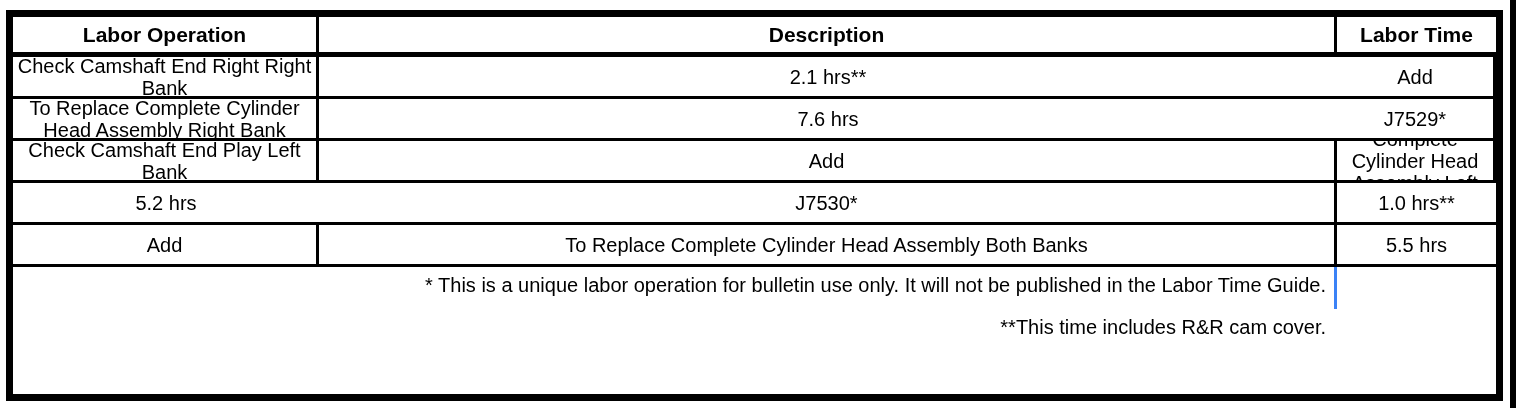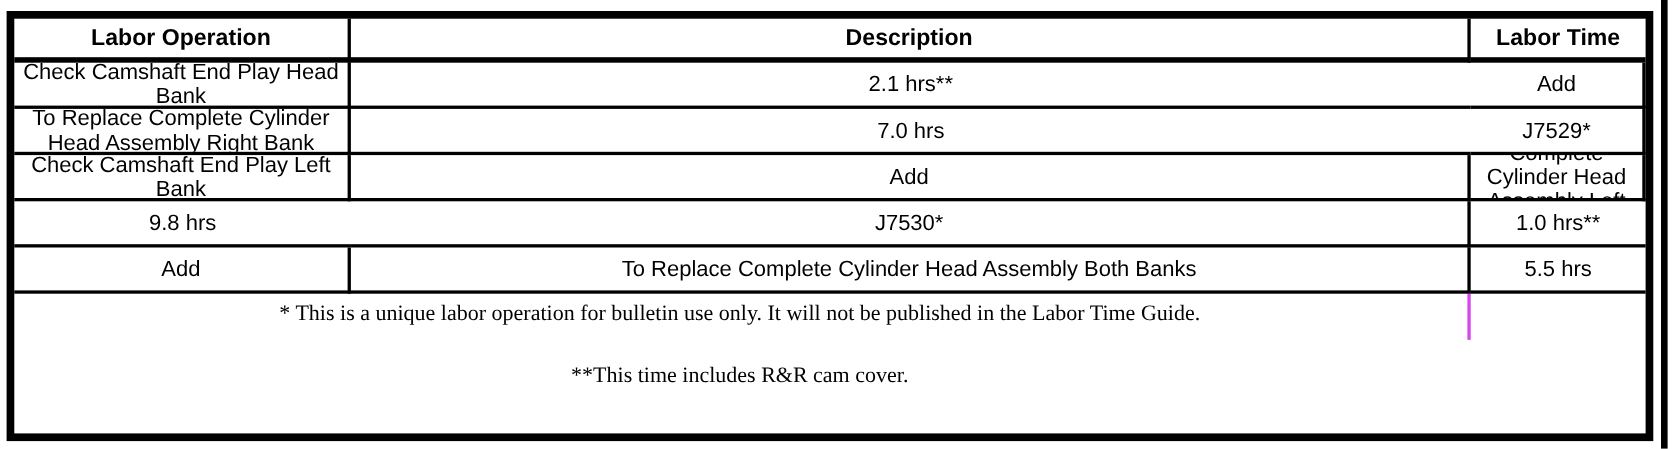--- a/index.html
+++ b/index.html
@@ -50,54 +50,53 @@
   .col-1, .col-2 { border-right: 3px solid #000000; }
   .hdr {
     font-weight: bold;
     font-size: 21px;
     border-bottom: 5px solid #000000;
   }
   .data { border-bottom: 3px solid #000000; }
   .footnote-cell {
     grid-column: 1 / 3;
     display: block;
-    border-right: 3px solid #d946ef;
+    border-right: 3px solid #3b82f6;
     padding: 6px 8px 0 6px;
     font-size: 20px;
     line-height: 24px;
-    text-align: center;
-    font-family: Liberation Serif, serif;
+    text-align: right;
   }
-  .footnote-line2 { margin-top: 32px; }
+  .footnote-line2 { margin-top: 18px; }
   .footnote-spacer-cell { }
 </style>
 </head>
 <body>
 
 <div class="page">
 
   <div class="labor-table">
 
     <div class="cell hdr col-1">Labor Operation</div>
     <div class="cell hdr col-2">Description</div>
     <div class="cell hdr col-3">Labor Time</div>
 
-    <div class="cell data col-2">Check Camshaft End Play Head Bank</div>
+    <div class="cell data col-2">Check Camshaft End Right Right Bank</div>
     <div class="cell data col-3">2.1 hrs**</div>
 
     <div class="cell data col-1">Add</div>
     <div class="cell data col-2">To Replace Complete Cylinder Head Assembly Right Bank</div>
-    <div class="cell data col-3">7.0 hrs</div>
+    <div class="cell data col-3">7.6 hrs</div>
 
     <div class="cell data col-1">J7529*</div>
     <div class="cell data col-2">Check Camshaft End Play Left Bank</div>
 
     <div class="cell data col-1">Add</div>
     <div class="cell data col-2">To Replace Complete Cylinder Head Assembly Left Bank</div>
-    <div class="cell data col-3">9.8 hrs</div>
+    <div class="cell data col-3">5.2 hrs</div>
 
     <div class="cell data col-1">J7530*</div>
     <div class="cell data col-3">1.0 hrs**</div>
 
     <div class="cell data col-1">Add</div>
     <div class="cell data col-2">To Replace Complete Cylinder Head Assembly Both Banks</div>
     <div class="cell data col-3">5.5 hrs</div>
 
     <div class="footnote-cell">
       <div class="footnote-line1">* This is a unique labor operation for bulletin use only. It will not be published in the Labor Time Guide.</div>

